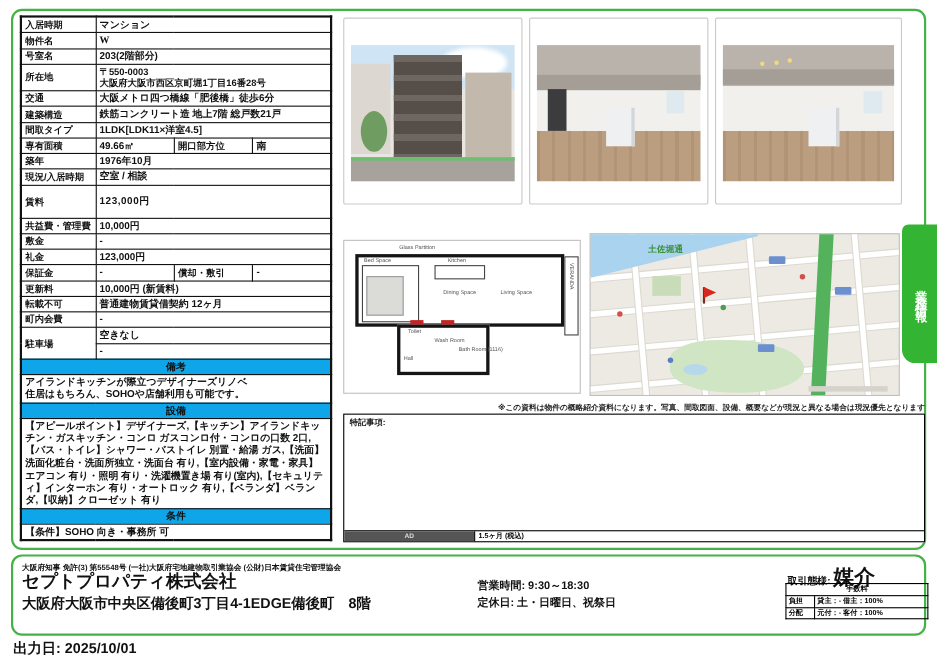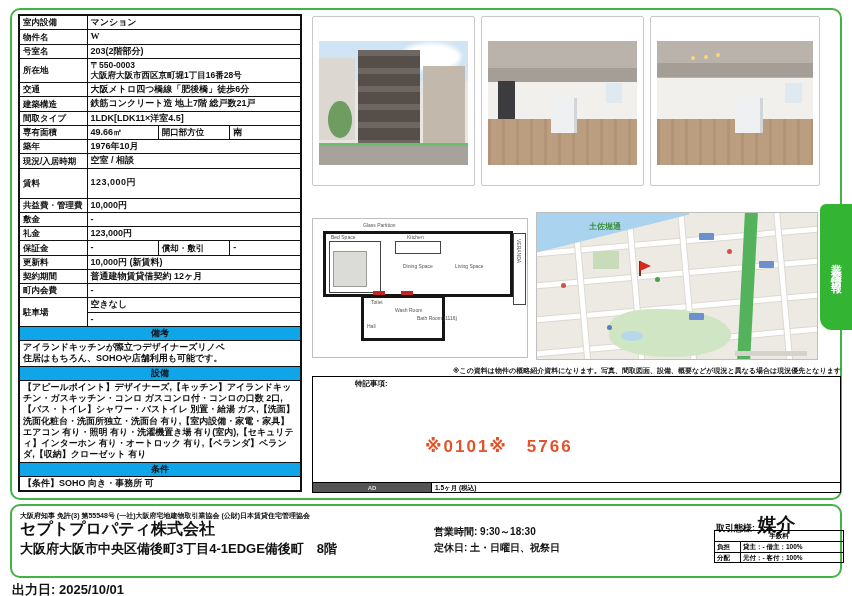--- a/index.html
+++ b/index.html
@@ -86,21 +86,21 @@
   
   .biz-tab { position:absolute; left:820px; top:204px; width:32px; height:126px;
     background:#33b533; border-radius:6px 0 0 12px; color:#fff;
     writing-mode:vertical-rl; text-orientation:upright; font-size:11px; font-weight:bold;
     letter-spacing:6px; display:flex; align-items:center; justify-content:center; }
 
   
   .disclaimer { position:absolute; left:390px; top:366px; width:451px; text-align:right;
     font-size:7px; font-weight:bold; color:#222; }
   .notes-box { position:absolute; left:312px; top:376px; width:529px; height:117px;
-    border:1px solid #000; background:#fff;padding-left:37px; }
+    border:1px solid #000; background:#fff; }
   .notes-text { padding:2px 5px; font-size:7.5px; font-weight:bold; line-height:1.45; color:#111; }
   .notes-code { position:absolute; left:112px; top:58px; font-size:17px; font-weight:bold;
     color:#e2532a; letter-spacing:2px; }
   .ad-row { position:absolute; left:0; bottom:0; width:100%; height:10px; display:flex;
     border-top:1px solid #000; }
   .ad-label { width:118px; background:#555; color:#ddd; font-size:6px; font-weight:bold;
     text-align:center; line-height:10px; }
   .ad-value { flex:1; font-size:6.5px; font-weight:bold; line-height:10px; padding-left:3px;
     border-left:1px solid #000; }
 
@@ -123,21 +123,21 @@
 </head>
 <body>
 
 <div class="page">
 
   <div class="main-box"></div>
 
   <table class="prop-table">
     <tbody>
         <tr>
-      <td class="lbl">室内設備</td>
+      <td class="lbl">入居時期</td>
       <td colspan="3">マンション</td>
     </tr>
     <tr>
       <td class="lbl">物件名</td>
       <td colspan="3" class="name-val">W</td>
     </tr>
     <tr>
       <td class="lbl">号室名</td>
       <td colspan="3">203(2階部分)</td>
     </tr>
@@ -194,21 +194,21 @@
       <td class="lbl">保証金</td>
       <td>-</td>
       <td class="lbl2">償却・敷引</td>
       <td>-</td>
     </tr>
     <tr>
       <td class="lbl">更新料</td>
       <td colspan="3">10,000円 (新賃料)</td>
     </tr>
     <tr>
-      <td class="lbl">契約期間</td>
+      <td class="lbl">転載不可</td>
       <td colspan="3">普通建物賃貸借契約 12ヶ月</td>
     </tr>
     <tr>
       <td class="lbl">町内会費</td>
       <td colspan="3">-</td>
     </tr>
     <tr>
       <td class="lbl" rowspan="2">駐車場</td>
       <td colspan="3">空きなし</td>
     </tr>
@@ -321,21 +321,20 @@
     <div class="mp mp-attr"></div>
   </div>
 
   <div class="biz-tab">業務情報</div>
 
   <div class="disclaimer">※この資料は物件の概略紹介資料になります。写真、間取図面、設備、概要などが現況と異なる場合は現況優先となります</div>
   <div class="notes-box">
     <div class="notes-text">
       <span>特記事項:</span>
     </div>
-    <div class="notes-code">※0101※　5766</div>
     <div class="ad-row">
       <div class="ad-label">AD</div>
       <div class="ad-value">1.5ヶ月 (税込)</div>
     </div>
   </div>
 
   <div class="footer-box">
     <div class="ft ft-license">大阪府知事 免許(3) 第55548号 (一社)大阪府宅地建物取引業協会 (公財)日本賃貸住宅管理協会</div>
     <div class="ft ft-company">セプトプロパティ株式会社</div>
     <div class="ft ft-address">大阪府大阪市中央区備後町3丁目4-1EDGE備後町　8階</div>

